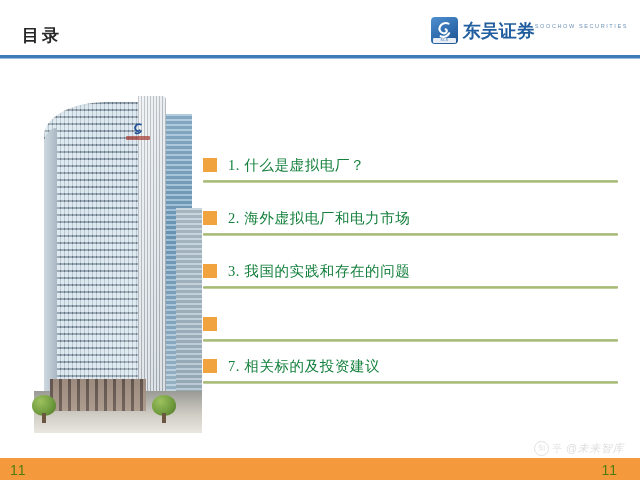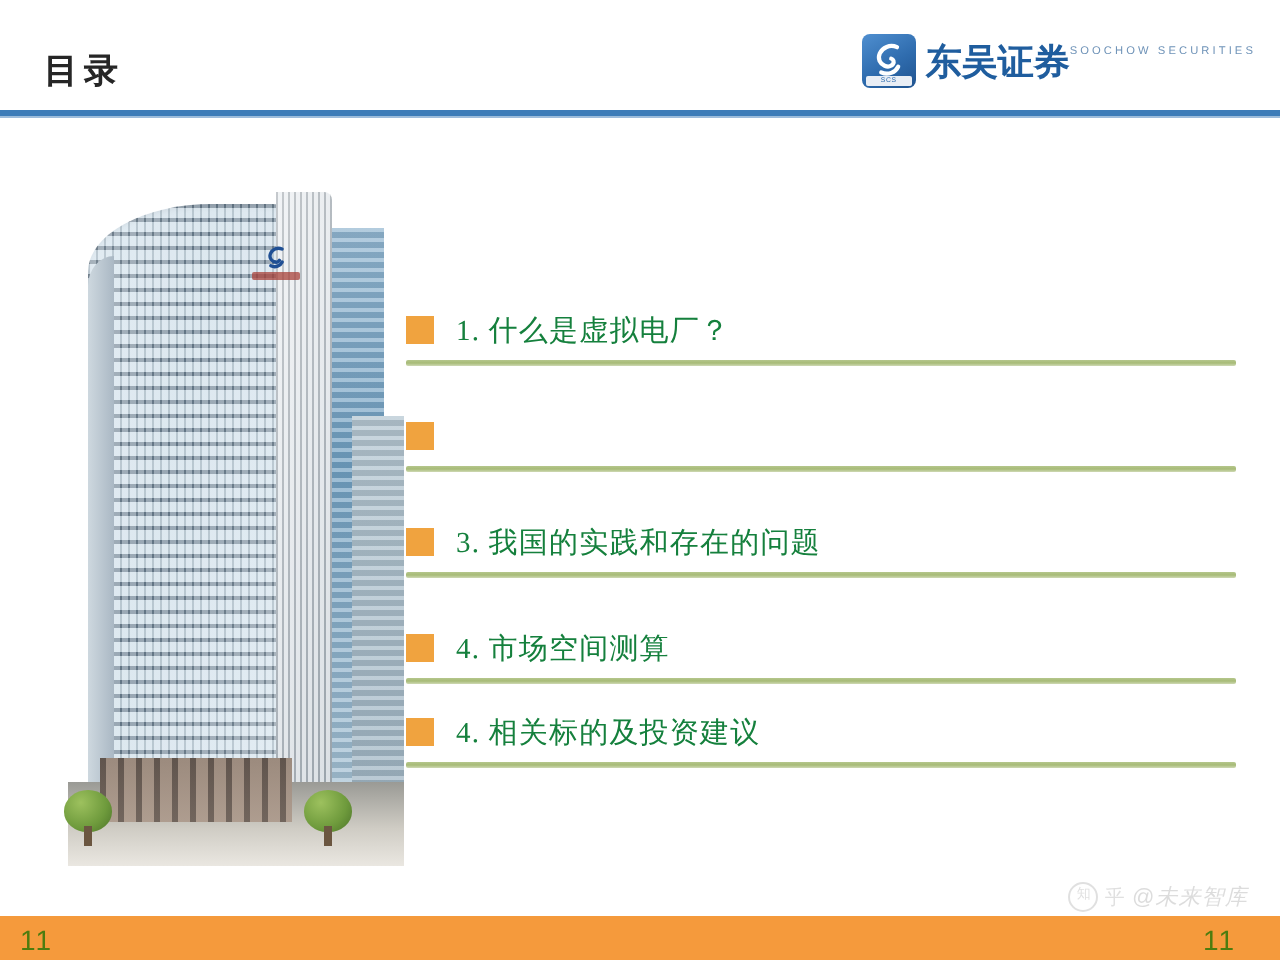--- a/index.html
+++ b/index.html
@@ -381,47 +381,47 @@
         <span class="bullet"></span>
         <span class="toc-label">1. 什么是虚拟电厂？</span>
       </div>
       <div class="toc-divider"></div>
     </div>
     <div class="gap-lg"></div>
 
     <div class="toc-item">
       <div class="toc-row">
         <span class="bullet"></span>
+        <span class="toc-label">2. 海外虚拟电厂和电力市场</span>
       </div>
       <div class="toc-divider"></div>
     </div>
     <div class="gap-lg"></div>
 
     <div class="toc-item">
       <div class="toc-row">
         <span class="bullet"></span>
         <span class="toc-label">3. 我国的实践和存在的问题</span>
       </div>
       <div class="toc-divider"></div>
     </div>
     <div class="gap-lg"></div>
 
     <div class="toc-item">
       <div class="toc-row">
         <span class="bullet"></span>
-        <span class="toc-label">4. 市场空间测算</span>
       </div>
       <div class="toc-divider"></div>
     </div>
     <div class="gap-sm"></div>
 
     <div class="toc-item">
       <div class="toc-row">
         <span class="bullet"></span>
-        <span class="toc-label">4. 相关标的及投资建议</span>
+        <span class="toc-label">7. 相关标的及投资建议</span>
       </div>
       <div class="toc-divider"></div>
     </div>
 
   </div>
 
   <div class="watermark">
     <span class="wm-badge">知</span>
     <span class="wm-zhihu">乎</span>
     <span class="wm-text">@未来智库</span>

